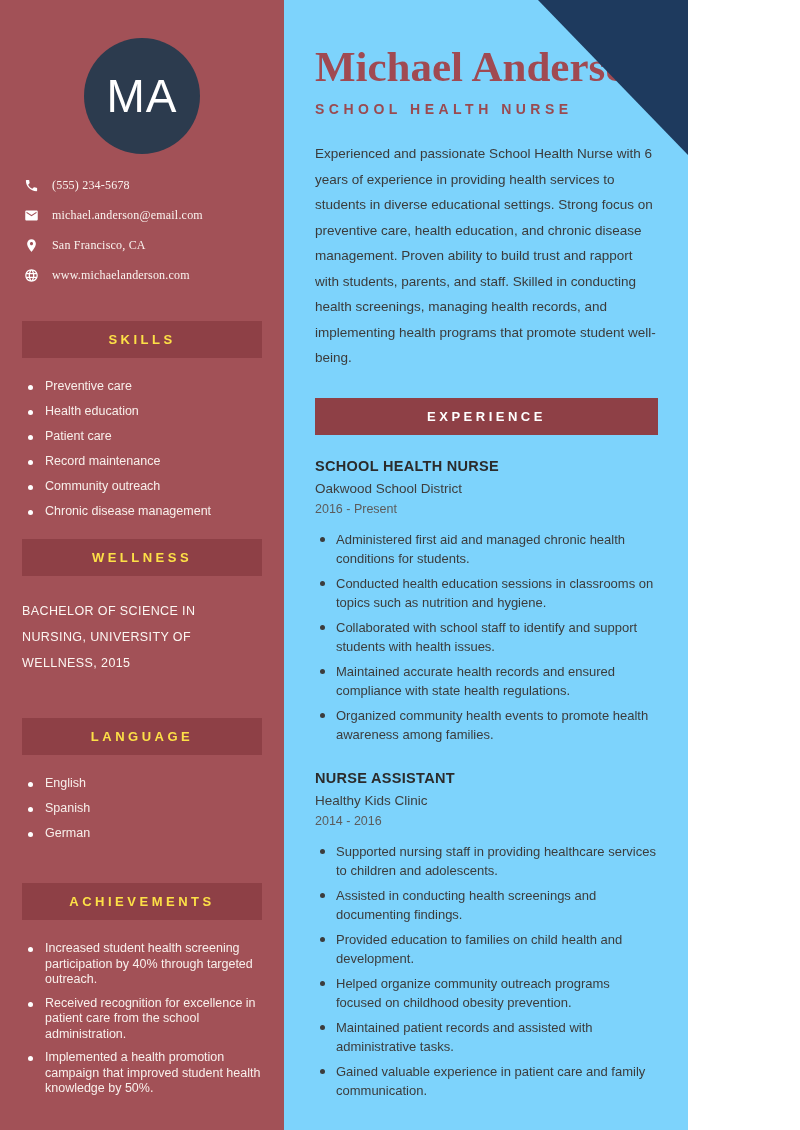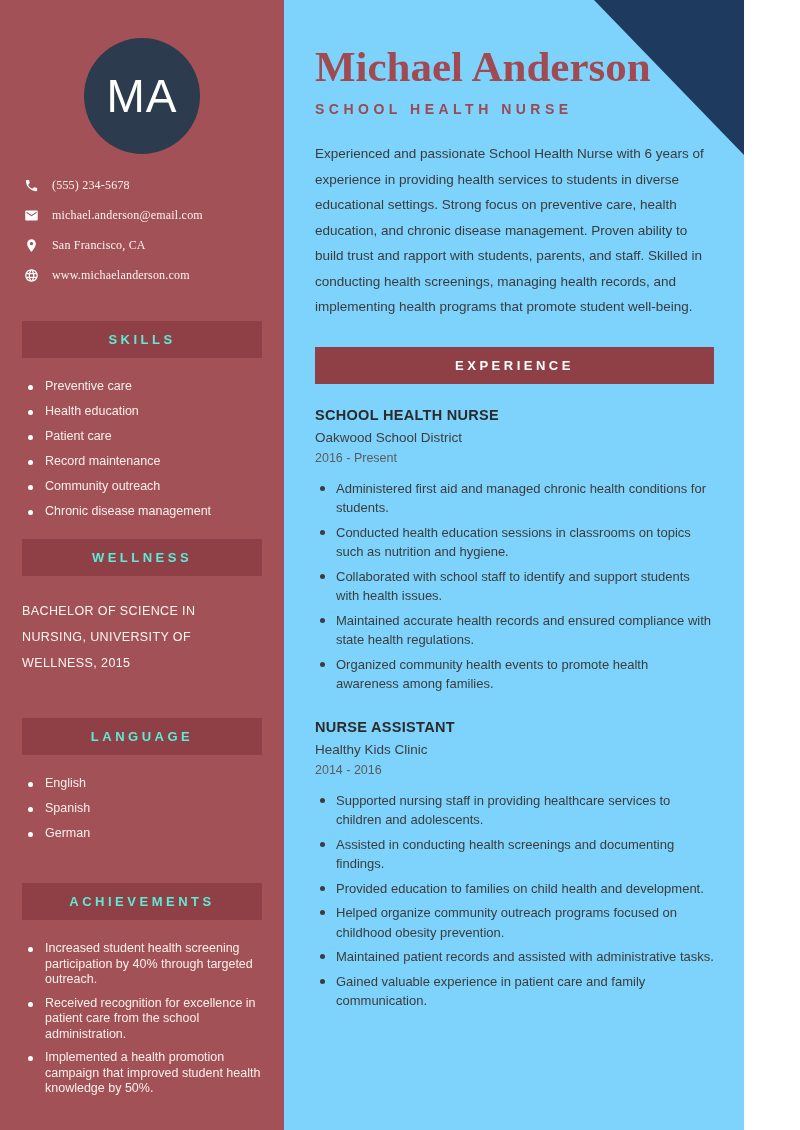--- a/index.html
+++ b/index.html
@@ -1,19 +1,19 @@
 <!DOCTYPE html>
 <html><head>
 <meta charset="utf-8">
 <style>
   * { margin:0; padding:0; box-sizing:border-box; }
   html,body { width:800px; }
   body { font-family:"Liberation Sans", sans-serif; }
 
-  .page { width:744px; height:1130px; display:flex; overflow:hidden;align-items:flex-end; }
+  .page { width:688px; height:1130px; display:flex; overflow:hidden;align-items:flex-end; }
 
   
   .sidebar {
     width:284px; min-width:284px; height:100%;
     background:#A25157; color:#FFFFFF;
     padding:0 22px;
   }
   .avatar {
     width:116px; height:116px; border-radius:50%;
     background:#2C3B4E; color:#FFFFFF;
@@ -23,21 +23,21 @@
   }
   .contact { margin-top:24px; }
   .contact-row { display:flex; align-items:center; margin-bottom:15px;font-family:Liberation Serif, serif; }
   .contact-row .cicon { width:15px; height:15px; margin-left:2px; margin-right:13px; flex:0 0 auto; }
   .contact-row .cicon svg { width:15px; height:15px; display:block; fill:#FFFFFF; }
   .contact-row .ctext { font-size:12px; color:#FAF3EF; letter-spacing:.2px; }
 
   .side-banner {
     background:#8E4046; height:37px; margin-top:38px;
     display:flex; align-items:center; justify-content:center;
-    font-size:13px; font-weight:bold; letter-spacing:3.5px; color:#5eead4;
+    font-size:13px; font-weight:bold; letter-spacing:3.5px; color:#fde047;
   }
   .side-list { list-style:none; margin-top:21px; }
   .side-list li {
     position:relative; padding-left:23px; margin-bottom:10px;
     font-size:12.5px; color:#F8EFEB; line-height:15px;
   }
   .side-list li::before {
     content:""; position:absolute; left:6px; top:6px;
     width:5px; height:5px; border-radius:50%; background:#FFFFFF;
   }

